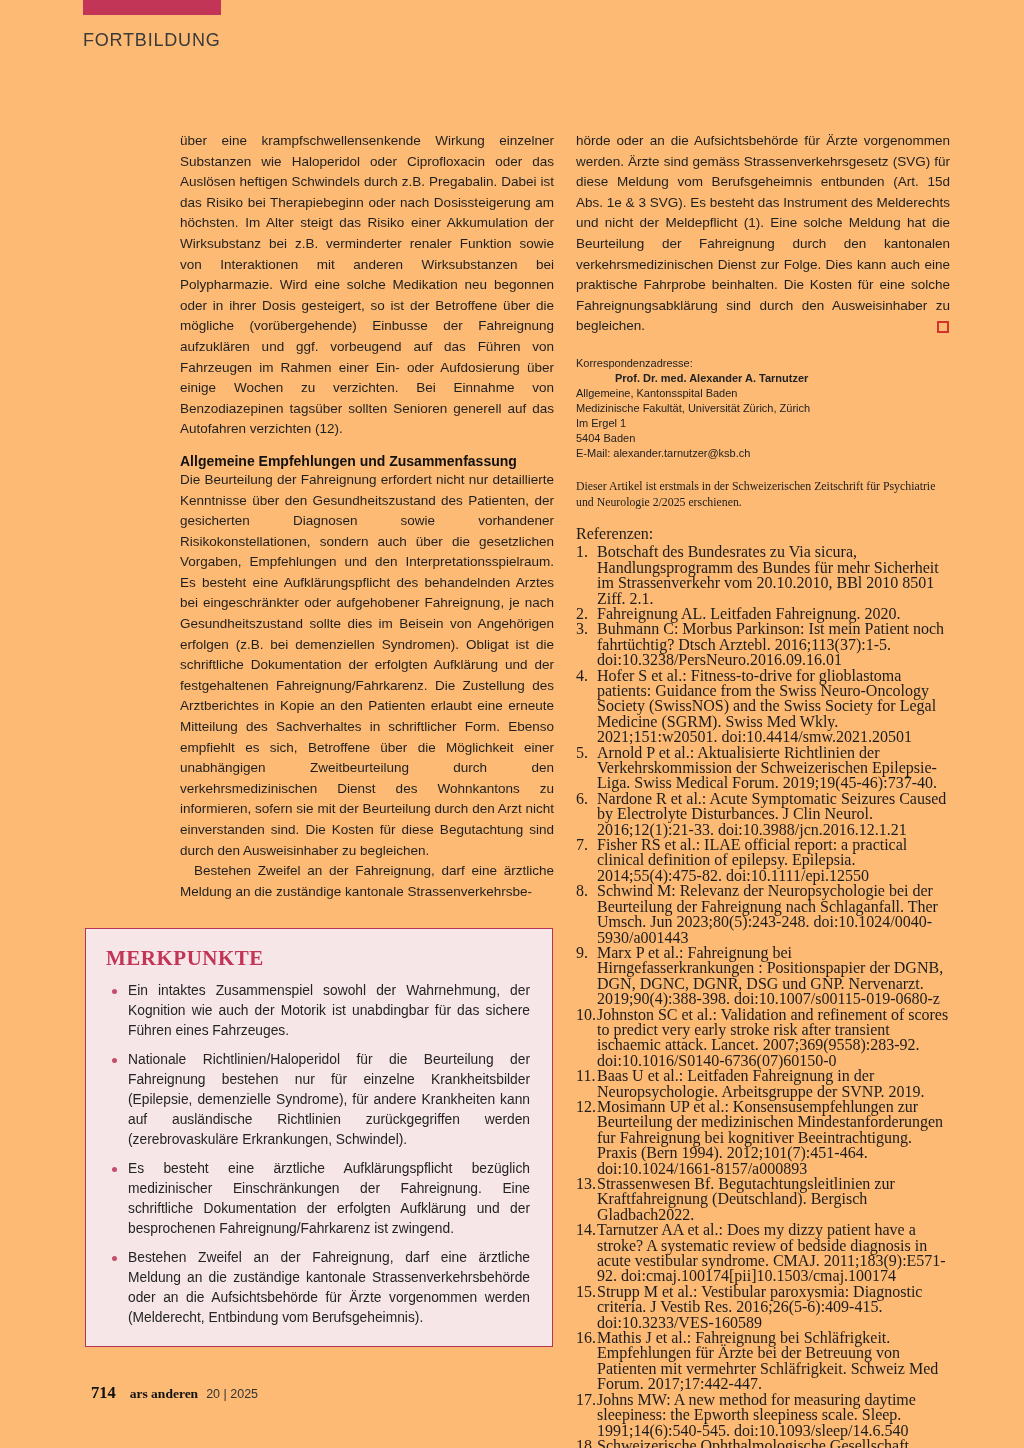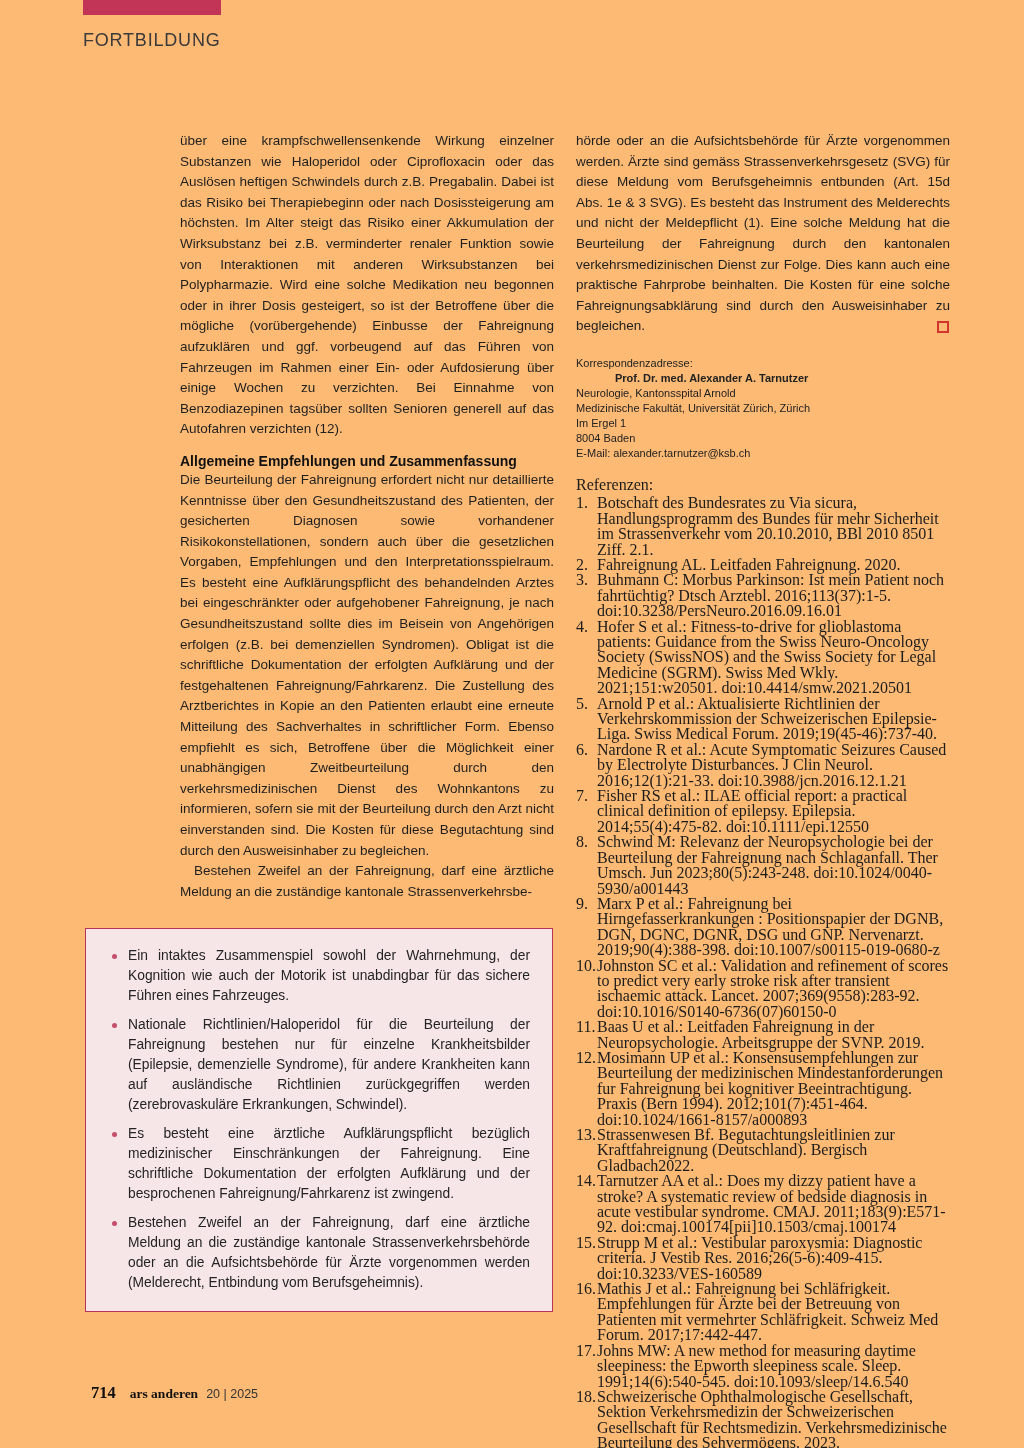--- a/index.html
+++ b/index.html
@@ -110,20 +110,21 @@
   <div class="kicker-bar"></div>
   <div class="kicker">FORTBILDUNG</div>
 
   <div class="col col-left">
     <p class="body-text">über eine krampfschwellensenkende Wirkung einzelner Substanzen wie Haloperidol oder Ciprofloxacin oder das Auslösen heftigen Schwindels durch z.B. Pregabalin. Dabei ist das Risiko bei Therapiebeginn oder nach Dosissteigerung am höchsten. Im Alter steigt das Risiko einer Akkumulation der Wirksubstanz bei z.B. verminderter renaler Funktion sowie von Interaktionen mit anderen Wirksubstanzen bei Polypharmazie. Wird eine solche Medikation neu begonnen oder in ihrer Dosis gesteigert, so ist der Betroffene über die mögliche (vorübergehende) Einbusse der Fahreignung aufzuklären und ggf. vorbeugend auf das Führen von Fahrzeugen im Rahmen einer Ein- oder Aufdosierung über einige Wochen zu verzichten. Bei Einnahme von Benzodiazepinen tagsüber sollten Senioren generell auf das Autofahren verzichten (12).</p>
     <h2 class="subheading">Allgemeine Empfehlungen und Zusammenfassung</h2>
     <p class="body-text">Die Beurteilung der Fahreignung erfordert nicht nur detaillierte Kenntnisse über den Gesundheitszustand des Patienten, der gesicherten Diagnosen sowie vorhandener Risikokonstellationen, sondern auch über die gesetzlichen Vorgaben, Empfehlungen und den Interpretationsspielraum. Es besteht eine Aufklärungspflicht des behandelnden Arztes bei eingeschränkter oder aufgehobener Fahreignung, je nach Gesundheitszustand sollte dies im Beisein von Angehörigen erfolgen (z.B. bei demenziellen Syndromen). Obligat ist die schriftliche Dokumentation der erfolgten Aufklärung und der festgehaltenen Fahreignung/Fahrkarenz. Die Zustellung des Arztberichtes in Kopie an den Patienten erlaubt eine erneute Mitteilung des Sachverhaltes in schriftlicher Form. Ebenso empfiehlt es sich, Betroffene über die Möglichkeit einer unabhängigen Zweitbeurteilung durch den verkehrsmedizinischen Dienst des Wohnkantons zu informieren, sofern sie mit der Beurteilung durch den Arzt nicht einverstanden sind. Die Kosten für diese Begutachtung sind durch den Ausweisinhaber zu begleichen.</p>
     <p class="body-text para-indent">Bestehen Zweifel an der Fahreignung, darf eine ärztliche Meldung an die zuständige kantonale Strassenverkehrsbe-</p>
 
     <div class="merkpunkte">
+      <div class="mp-title">MERKPUNKTE</div>
       <ul class="mp-list">
 
           <li>Ein intaktes Zusammenspiel sowohl der Wahrnehmung, der Kognition wie auch der Motorik ist unabdingbar für das sichere Führen eines Fahrzeuges.</li>
 
           <li>Nationale Richtlinien/Haloperidol für die Beurteilung der Fahreignung bestehen nur für einzelne Krankheitsbilder (Epilepsie, demenzielle Syndrome), für andere Krankheiten kann auf ausländische Richtlinien zurückgegriffen werden (zerebrovaskuläre Erkrankungen, Schwindel).</li>
 
           <li>Es besteht eine ärztliche Aufklärungspflicht bezüglich medizinischer Einschränkungen der Fahreignung. Eine schriftliche Dokumentation der erfolgten Aufklärung und der besprochenen Fahreignung/Fahrkarenz ist zwingend.</li>
 
           <li>Bestehen Zweifel an der Fahreignung, darf eine ärztliche Meldung an die zuständige kantonale Strassenverkehrsbehörde oder an die Aufsichtsbehörde für Ärzte vorgenommen werden (Melderecht, Entbindung vom Berufsgeheimnis).</li>
         </ul>
@@ -134,32 +135,33 @@
     <div class="para-wrap">
       <p class="body-text">hörde oder an die Aufsichtsbehörde für Ärzte vorgenommen werden. Ärzte sind gemäss Strassenverkehrsgesetz (SVG) für diese Meldung vom Berufsgeheimnis entbunden (Art. 15d Abs. 1e &amp; 3 SVG). Es besteht das Instrument des Melderechts und nicht der Meldepflicht (1). Eine solche Meldung hat die Beurteilung der Fahreignung durch den kantonalen verkehrsmedizinischen Dienst zur Folge. Dies kann auch eine praktische Fahrprobe beinhalten. Die Kosten für eine solche Fahreignungsabklärung sind durch den Ausweisinhaber zu begleichen.</p>
       <span class="end-marker"></span>
     </div>
 
     <div class="corr">
       <div>Korrespondenzadresse:</div>
       <div class="corr-name">Prof. Dr. med. Alexander A. Tarnutzer</div>
       <div>
 
-          <div class="corr-line">Neurologie, Kantonsspital Arnold</div>
+          <div class="corr-line">Allgemeine, Kantonsspital Baden</div>
 
           <div class="corr-line">Medizinische Fakultät, Universität Zürich, Zürich</div>
 
           <div class="corr-line">Im Ergel 1</div>
 
-          <div class="corr-line">8004 Baden</div>
+          <div class="corr-line">5404 Baden</div>
 
           <div class="corr-line">E-Mail: alexander.tarnutzer@ksb.ch</div>
         </div>
     </div>
 
+    <p class="note">Dieser Artikel ist erstmals in der Schweizerischen Zeitschrift für Psychiatrie und Neurologie 2/2025 erschienen.</p>
 
     <div class="refs">
       <div class="refs-label">Referenzen:</div>
       <ol class="ref-list">
 
           <li>Botschaft des Bundesrates zu Via sicura, Handlungsprogramm des Bundes für mehr Sicherheit im Strassenverkehr vom 20.10.2010, BBl 2010 8501 Ziff. 2.1.</li>
 
           <li>Fahreignung AL. Leitfaden Fahreignung. 2020.</li>
 
           <li>Buhmann C: Morbus Parkinson: Ist mein Patient noch fahrtüchtig? Dtsch Arztebl. 2016;113(37):1-5. doi:10.3238/PersNeuro.2016.09.16.01</li>

